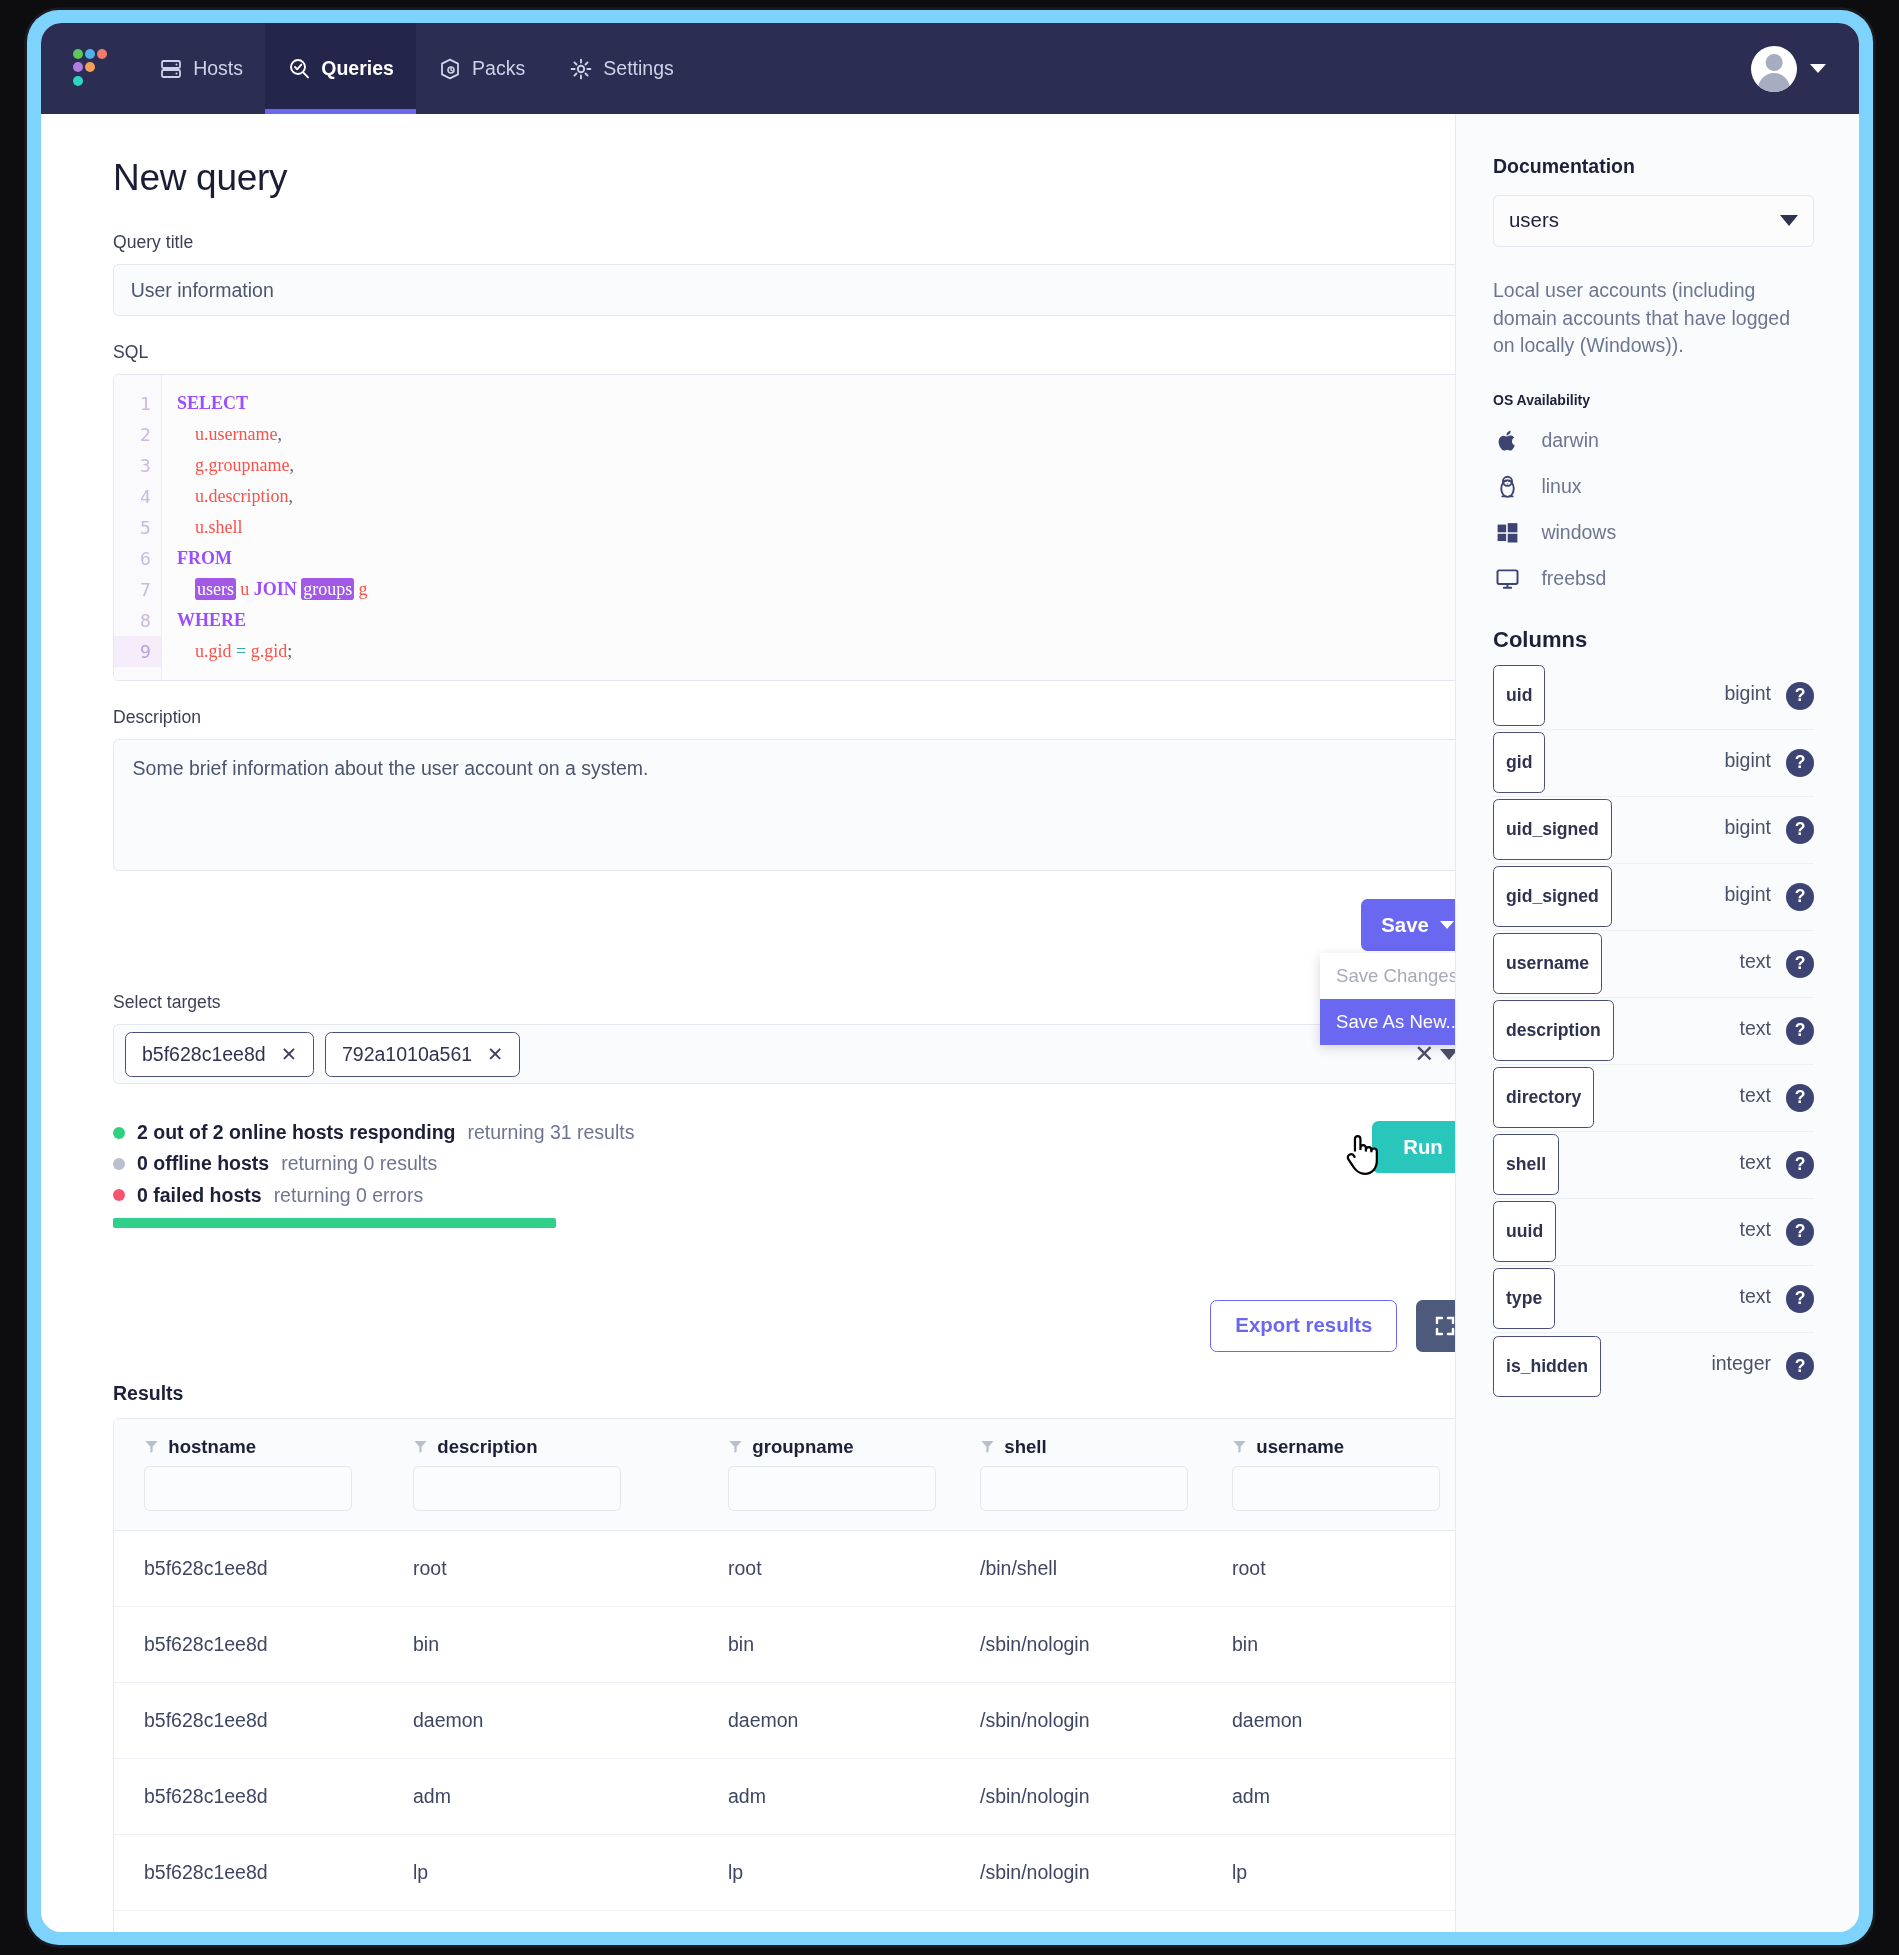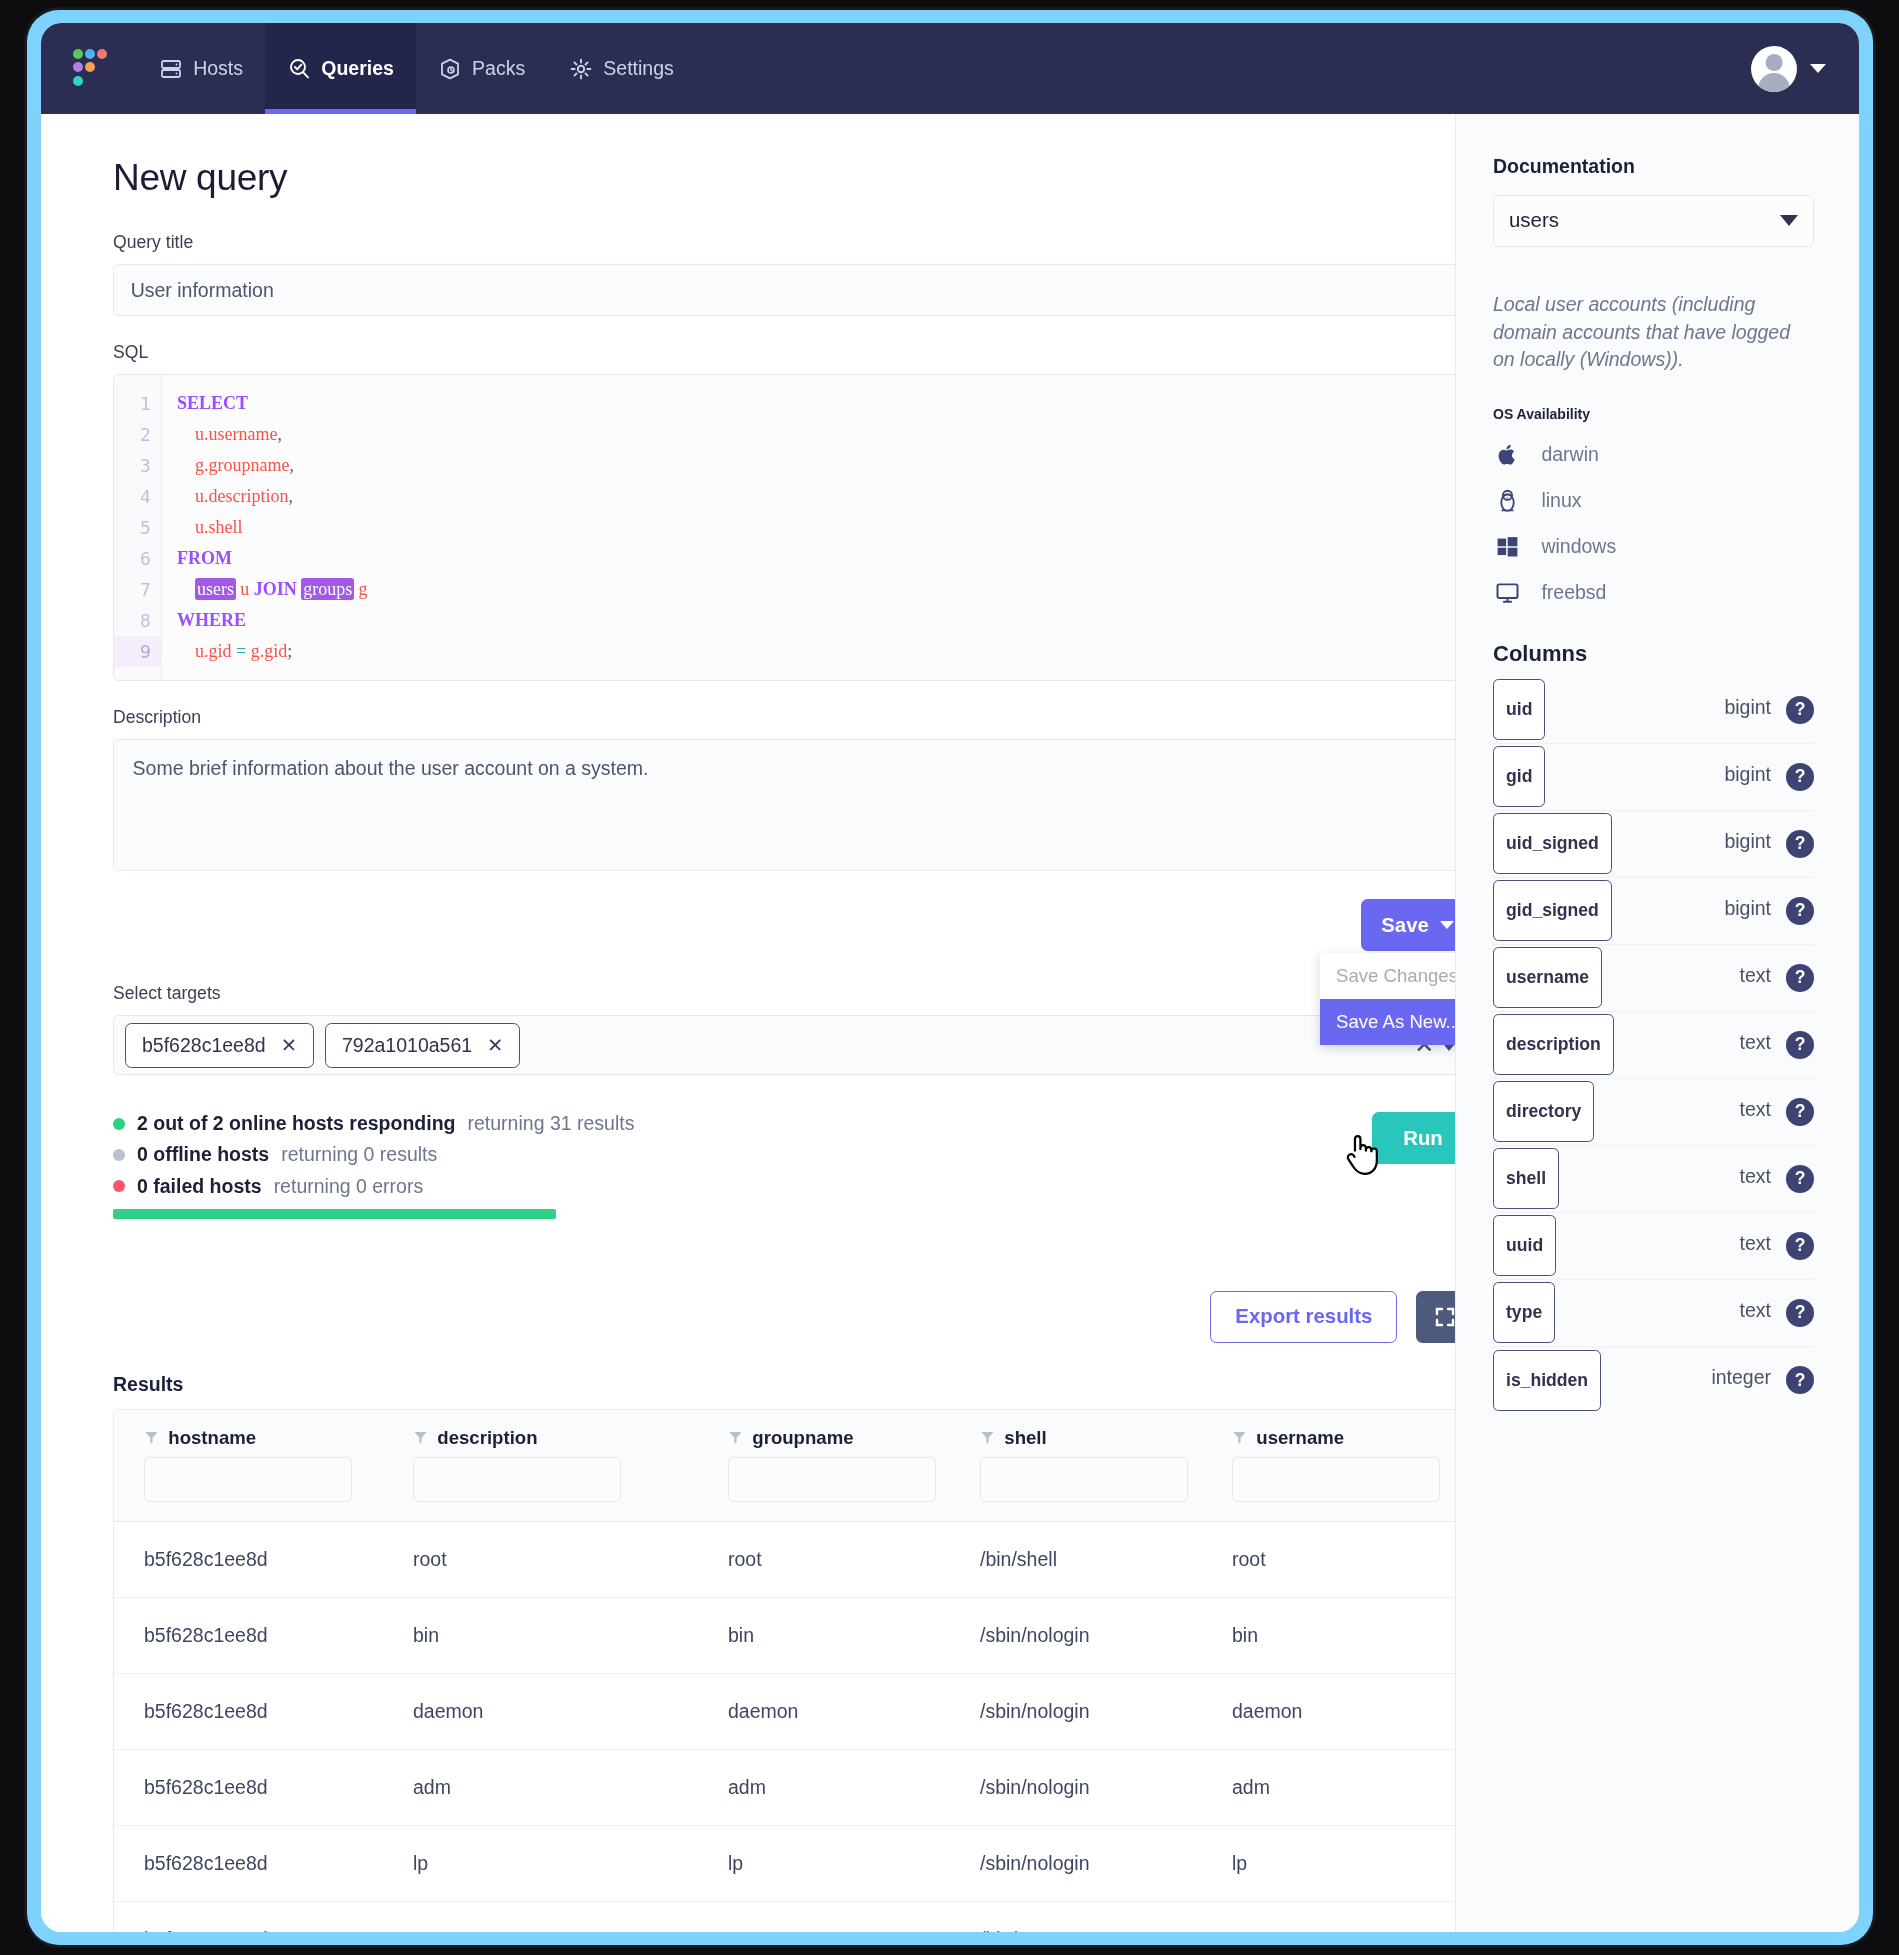--- a/index.html
+++ b/index.html
@@ -207,21 +207,21 @@
   .save-menu div {
     height: 46px; display: flex; align-items: center;
     padding-left: 16px;
     font-size: 18.6px;
     cursor: pointer;
   }
   .save-menu .disabled { color: #a7abb8; }
   .save-menu .hl { background: #6a67f0; color: #ffffff; }
 
   
-  .targets-section { margin-top: 32px; }
+  .targets-section { margin-top: 41px; }
   .targets-box {
     width: 1361px; min-height: 58px;
     background: #fafbfc;
     border: 0.9px solid #e3e7ee;
     border-radius: 5.6px;
     display: flex; align-items: center;
     padding: 6.5px 11px;
     gap: 11px;
     position: relative;
   }
@@ -358,23 +358,23 @@
     font-size: 20.4px; color: #1c2039;
     cursor: pointer;
   }
   .doc-select .tri {
     width: 0; height: 0;
     border-left: 9.3px solid transparent;
     border-right: 9.3px solid transparent;
     border-top: 11px solid #2f3350;
   }
   .doc-desc {
-    margin-top: 44px;
+    margin-top: 30px;
     font-size: 19.5px; line-height: 1.42;
-    color: #6d7690; font-style: italic;
+    color: #6d7690; 
     width: 321px;
   }
   .side-h2 {
     font-size: 14px; font-weight: bold; color: #1c2039;
     margin-top: 32px; margin-bottom: 9.3px;
   }
   .os-row {
     display: flex; align-items: center; gap: 20.4px;
     height: 46px;
     font-size: 19.5px; color: #6d7690;

